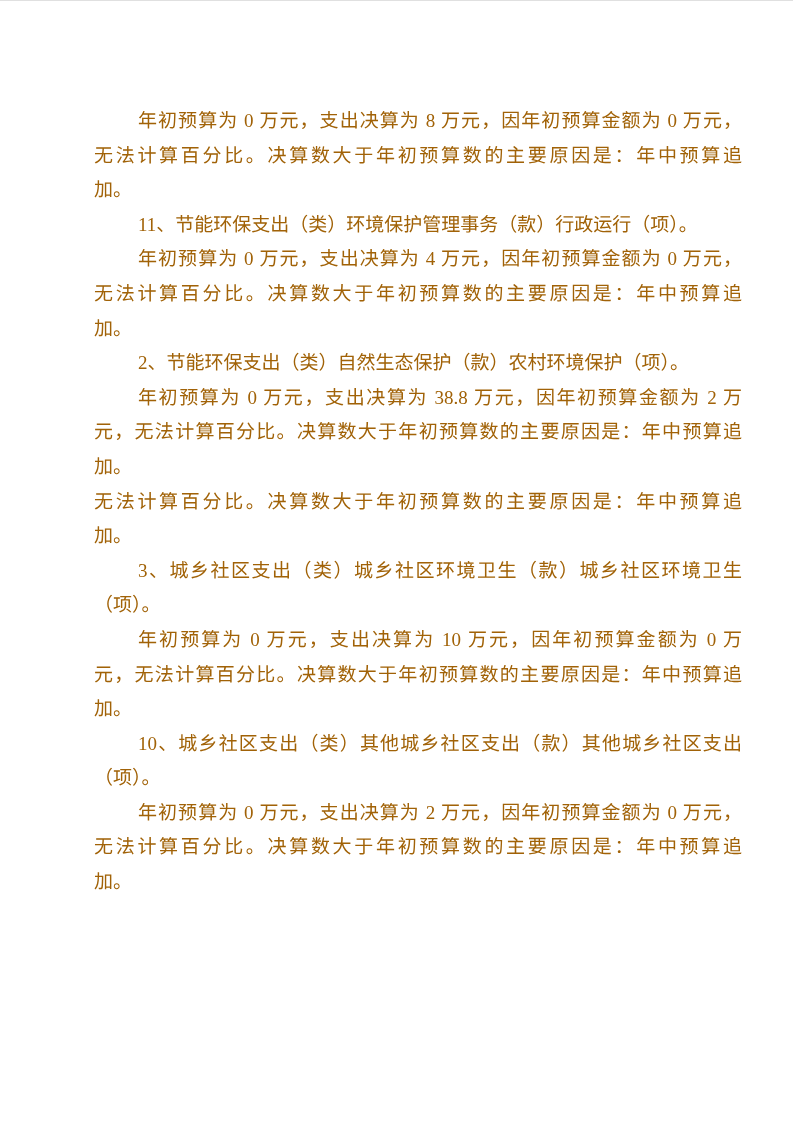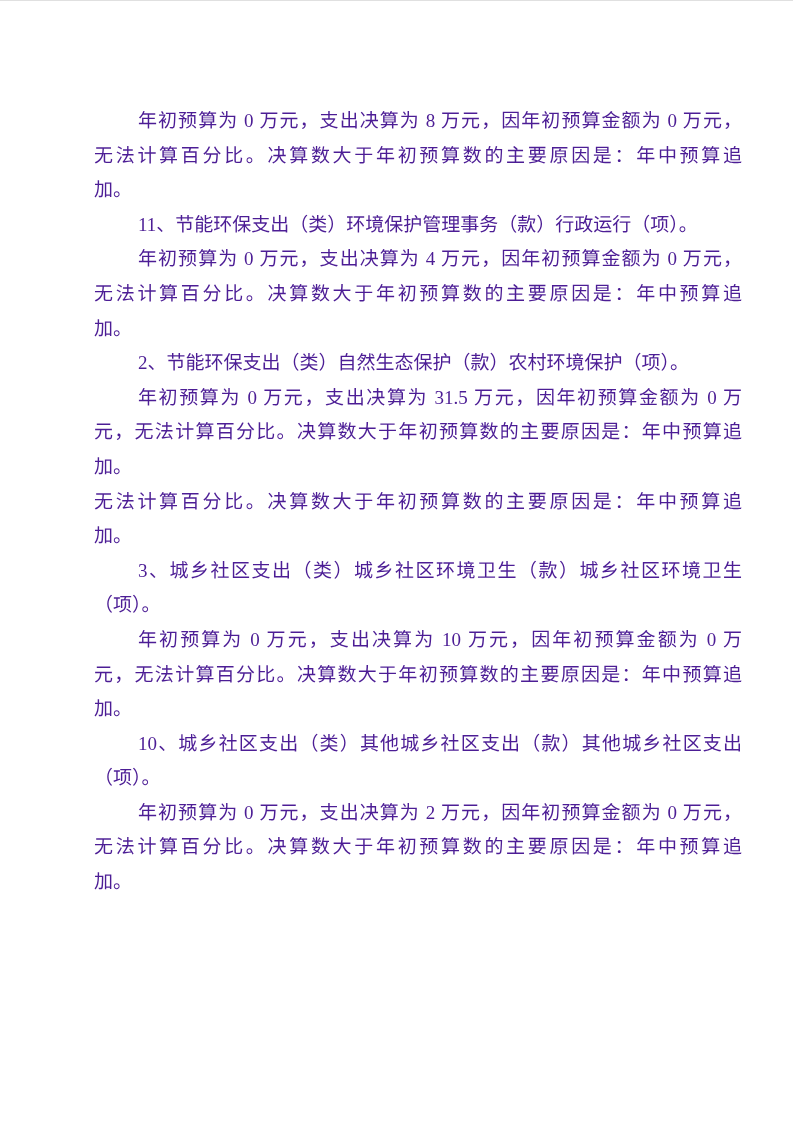--- a/index.html
+++ b/index.html
@@ -7,21 +7,21 @@
     padding: 0;
     background: #ffffff;
   }
   .page {
     position: relative;
     width: 793px;
     height: 1122px;
     background: #ffffff;
     overflow: hidden;
     font-family: "Liberation Serif", "DejaVu Serif", serif;
-    color: #4c1d95;
+    color: #a16207;
     border-top: 1px solid #e0e0e0;
     box-sizing: border-box;
   }
   .content {
     position: absolute;
     left: 94px;
     top: 103px;
     width: 648px;
   }
   .paragraph {
@@ -60,21 +60,21 @@
       </div>
       <div class="paragraph">
         <div class="line fill indent">年初预算为 0 万元，支出决算为 4 万元，因年初预算金额为 0 万元，</div>
         <div class="line fill">无法计算百分比。决算数大于年初预算数的主要原因是：年中预算追</div>
         <div class="line">加。</div>
       </div>
       <div class="paragraph">
         <div class="line indent">2、节能环保支出（类）自然生态保护（款）农村环境保护（项）。</div>
       </div>
       <div class="paragraph">
-        <div class="line fill indent">年初预算为 0 万元，支出决算为 31.5 万元，因年初预算金额为 0 万</div>
+        <div class="line fill indent">年初预算为 0 万元，支出决算为 38.8 万元，因年初预算金额为 2 万</div>
         <div class="line fill">元，无法计算百分比。决算数大于年初预算数的主要原因是：年中预算追</div>
         <div class="line">加。</div>
       </div>
       <div class="paragraph">
         <div class="line fill">无法计算百分比。决算数大于年初预算数的主要原因是：年中预算追</div>
         <div class="line">加。</div>
       </div>
       <div class="paragraph">
         <div class="line fill indent">3、城乡社区支出（类）城乡社区环境卫生（款）城乡社区环境卫生</div>
         <div class="line">（项）。</div>

